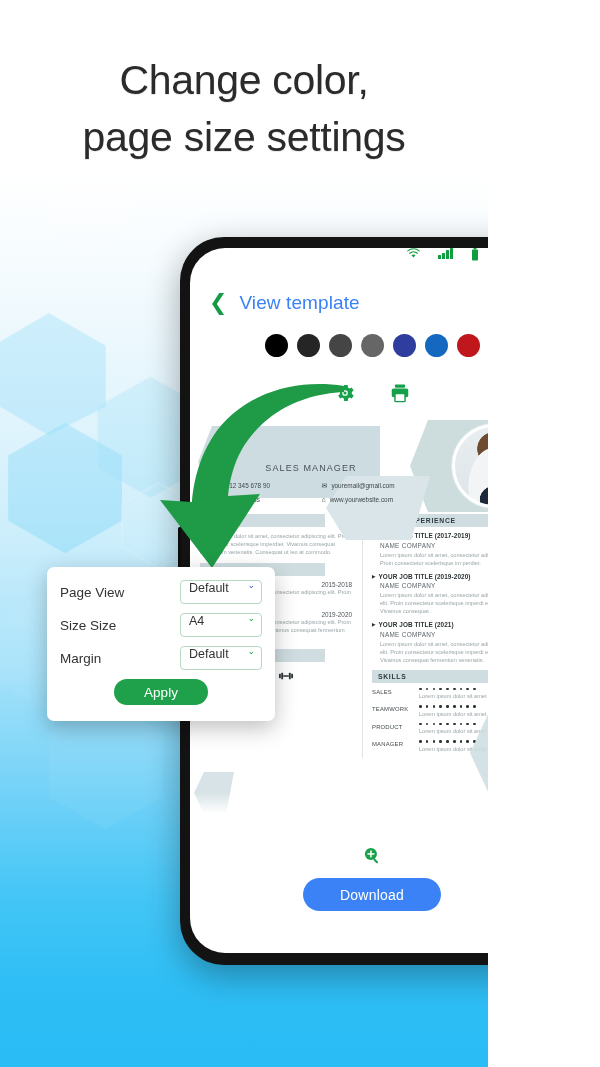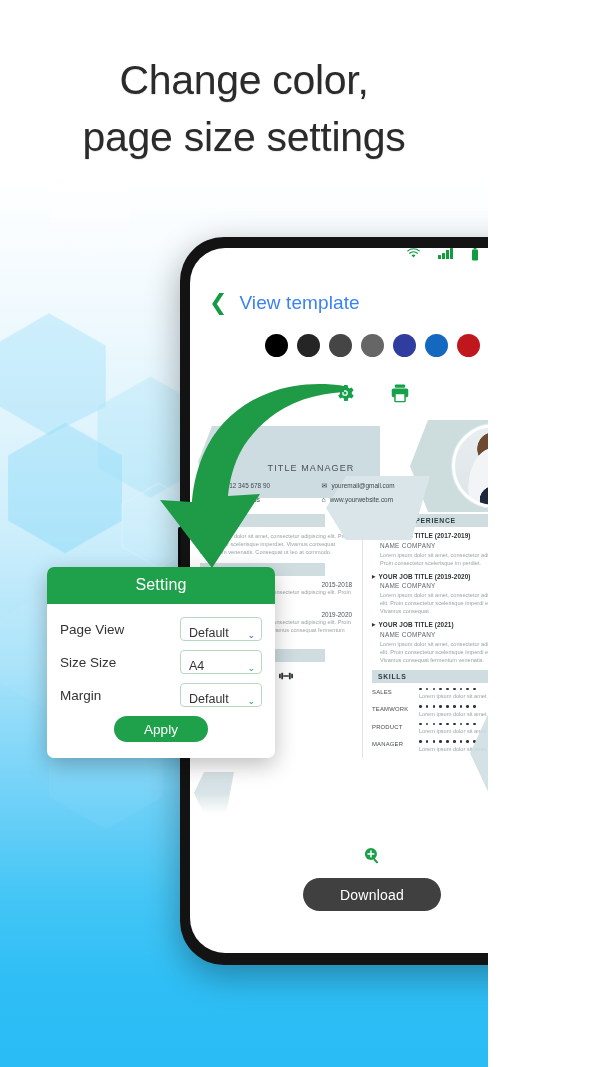--- a/index.html
+++ b/index.html
@@ -219,21 +219,21 @@
     background: linear-gradient(180deg, rgba(255,255,255,0), #fff 78%);
   }
 
   
   .zoom-icon {
     position: absolute; top: 598px; left: 0; right: 0;
     display: flex; justify-content: center; color: #1aa04b;
   }
   .download-btn {
     position: absolute; top: 630px; left: 50%; transform: translateX(-50%);
-    background: #404040; color: #fff;
+    background: #3b82f6; color: #fff;
     border: none; border-radius: 20px;
     width: 138px; height: 33px;
     font-size: 14px; font-family: "Liberation Sans", sans-serif;
     letter-spacing: .2px; cursor: pointer;
   }
 
   
   #arrow { position: absolute; left: 108px; top: 372px; width: 236px; height: 212px; }
 
   
@@ -253,21 +253,21 @@
   .dlg-body { padding: 13px 13px 16px; }
   .dlg-row {
     display: flex; align-items: center; justify-content: space-between;
     margin-bottom: 9px;
   }
   .dlg-label { font-size: 13.5px; color: #333; }
   .dlg-select {
     width: 82px; height: 24px;
     border: 1px solid #b7d9c2; border-radius: 4px;
     background: #fff;
-    display: flex; align-items: flex-end; justify-content: space-between;
+    display: flex; align-items: flex-start; justify-content: space-between;
     padding: 0 6px 0 8px;
     font-size: 12.5px; color: #333; margin-left: 36px;
   }
   .dlg-select .chev { color: #2f57c9; font-size: 9px; line-height: 1; }
   .dlg-select.blue-chev .chev { color: #2f57c9; }
   .dlg-select.green-chev .chev { color: #1ea14a; }
   .apply-btn {
     display: block; margin: 6px auto 0;
     width: 94px; height: 26px;
     background: #1ea14a; color: #fff;
@@ -395,21 +395,21 @@
                 <span></span>
                 <span></span>
                 <span></span>
               <span></span>
                 <span></span>
                 <span></span>
                 <span></span>
                 <span></span>
             </div>
           </div>
-          <div class="res-role">TITLE MANAGER</div>
+          <div class="res-role">SALES MANAGER</div>
           <div class="contact">
               <div class="c-item">
                 <span class="gi">✆</span>
                 <span>+012 345 678 90</span>
               </div>
               <div class="c-item">
                 <span class="gi">✉</span>
                 <span>youremail@gmail.com</span>
               </div>
               <div class="c-item">
@@ -578,21 +578,20 @@
     </div>
   </div>
 
   <svg id="arrow" viewBox="0 0 236 212">
     <path fill="#1f9b47" d="M236 14 C186 6 132 22 104 66 C92 85 86 107 84 128 L84 130
          L52 128 L104 196 L152 122 L120 124
          C122 104 128 84 140 68 C164 36 198 22 236 20 Z"></path>
   </svg>
 
   <div id="dialog">
-    <div class="dlg-head">Setting</div>
     <div class="dlg-body">
       <div id="dlg-rows">
           <div class="dlg-row">
             <span class="dlg-label">Page View</span>
             <span class="dlg-select blue-chev">
               <span>Default</span>
               <span class="chev">⌄</span>
             </span>
           </div>
           <div class="dlg-row">

